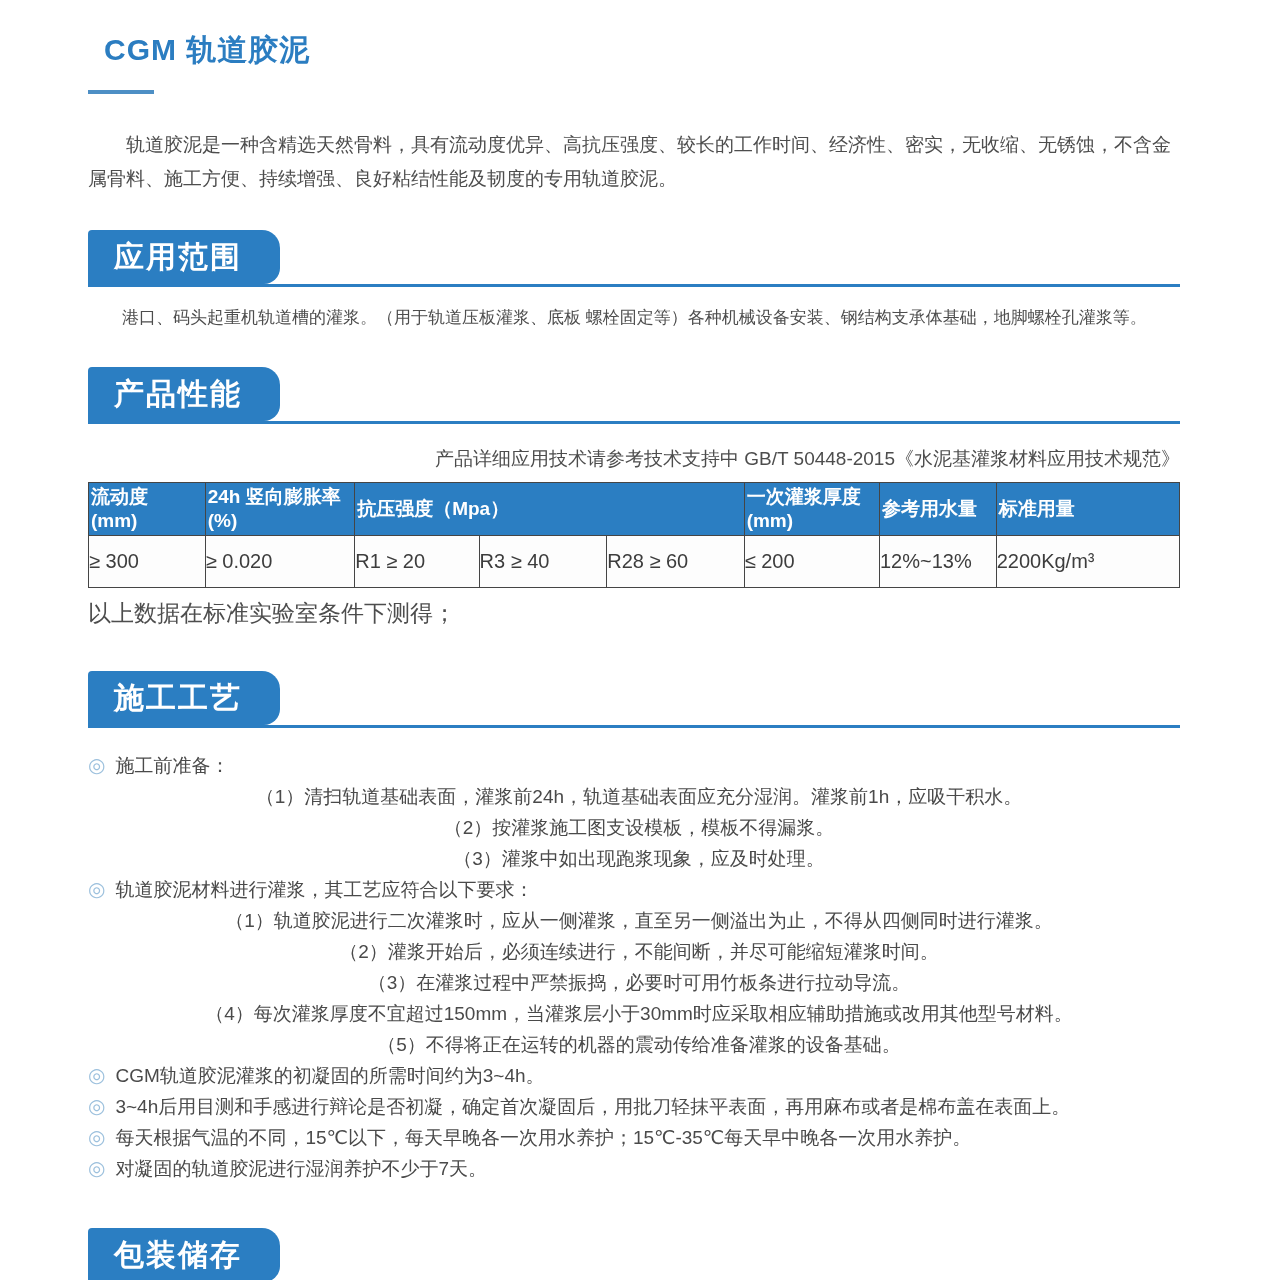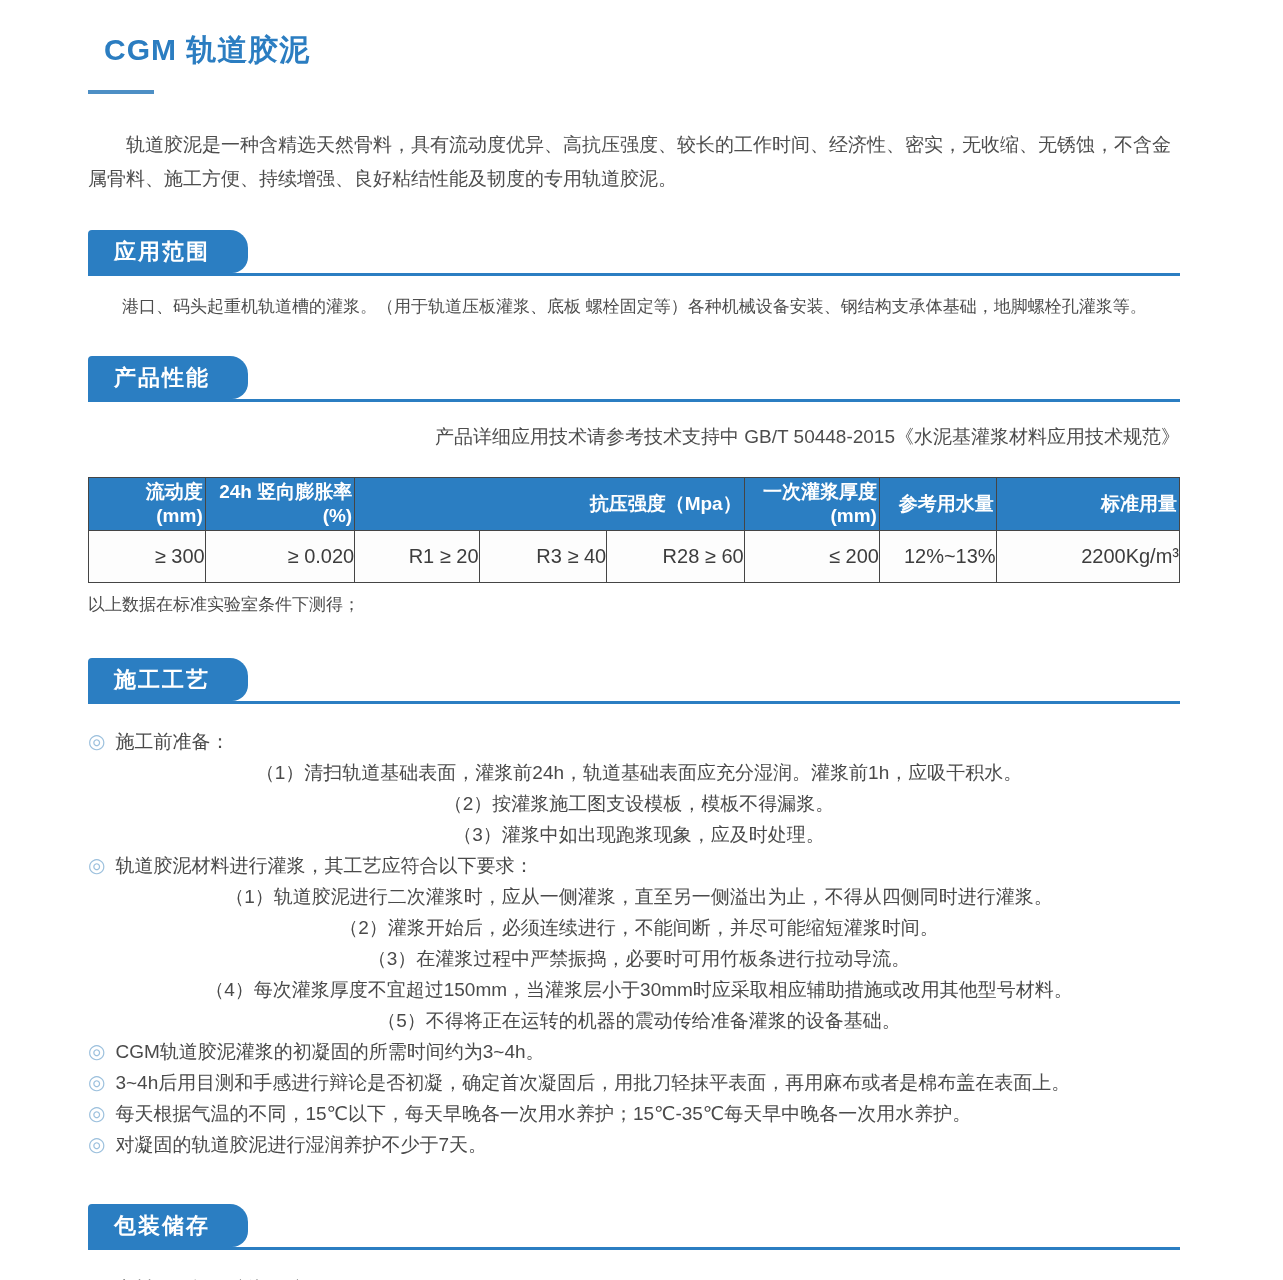--- a/index.html
+++ b/index.html
@@ -39,21 +39,21 @@
     color: #4d4d4d;
   }
 
   
   .section { margin-top: 34px; }
   .section-head { border-bottom: 3px solid #2b7ec2; }
   .badge {
     display: inline-block;
     background: #2b7ec2;
     color: #ffffff;
-    font-size: 22px;
+    font-size: 30px;
     font-weight: bold;
     letter-spacing: 2px;
     padding: 7px 38px 6px 26px;
     border-radius: 4px 18px 16px 0;
     vertical-align: bottom;
   }
   .section-body {
     margin: 16px 0 0 0;
     font-size: 17px;
     line-height: 30px;
@@ -62,24 +62,24 @@
 
   
   .reference {
     margin: 22px 0 0 0;
     font-size: 19px;
     text-align: right;
     color: #4d4d4d;
   }
   table.perf-table {
     width: 100%;
-    margin-top: 27px;
+    margin-top: 10px;
     border-collapse: collapse;
     table-layout: fixed;
-    text-align: right;
+    text-align: left;
   }
   .perf-table th {
     background: #2b7ec2;
     color: #ffffff;
     font-size: 19px;
     font-weight: 600;
     line-height: 1.25;
     height: 50px;
     border: 1px solid #454545;
     white-space: pre-line;
@@ -88,21 +88,21 @@
   .perf-table td {
     background: #fdfdfd;
     color: #3d3d3d;
     font-size: 20px;
     height: 52px;
     border: 1px solid #454545;
     padding: 0;
   }
   .note {
     margin: 10px 0 0 0;
-    font-size: 17px;
+    font-size: 23px;
     color: #4d4d4d;
   }
 
   
   .list { margin-top: 22px; }
   .li {
     display: flex;
     align-items: baseline;
     font-size: 19px;
     line-height: 31px;

